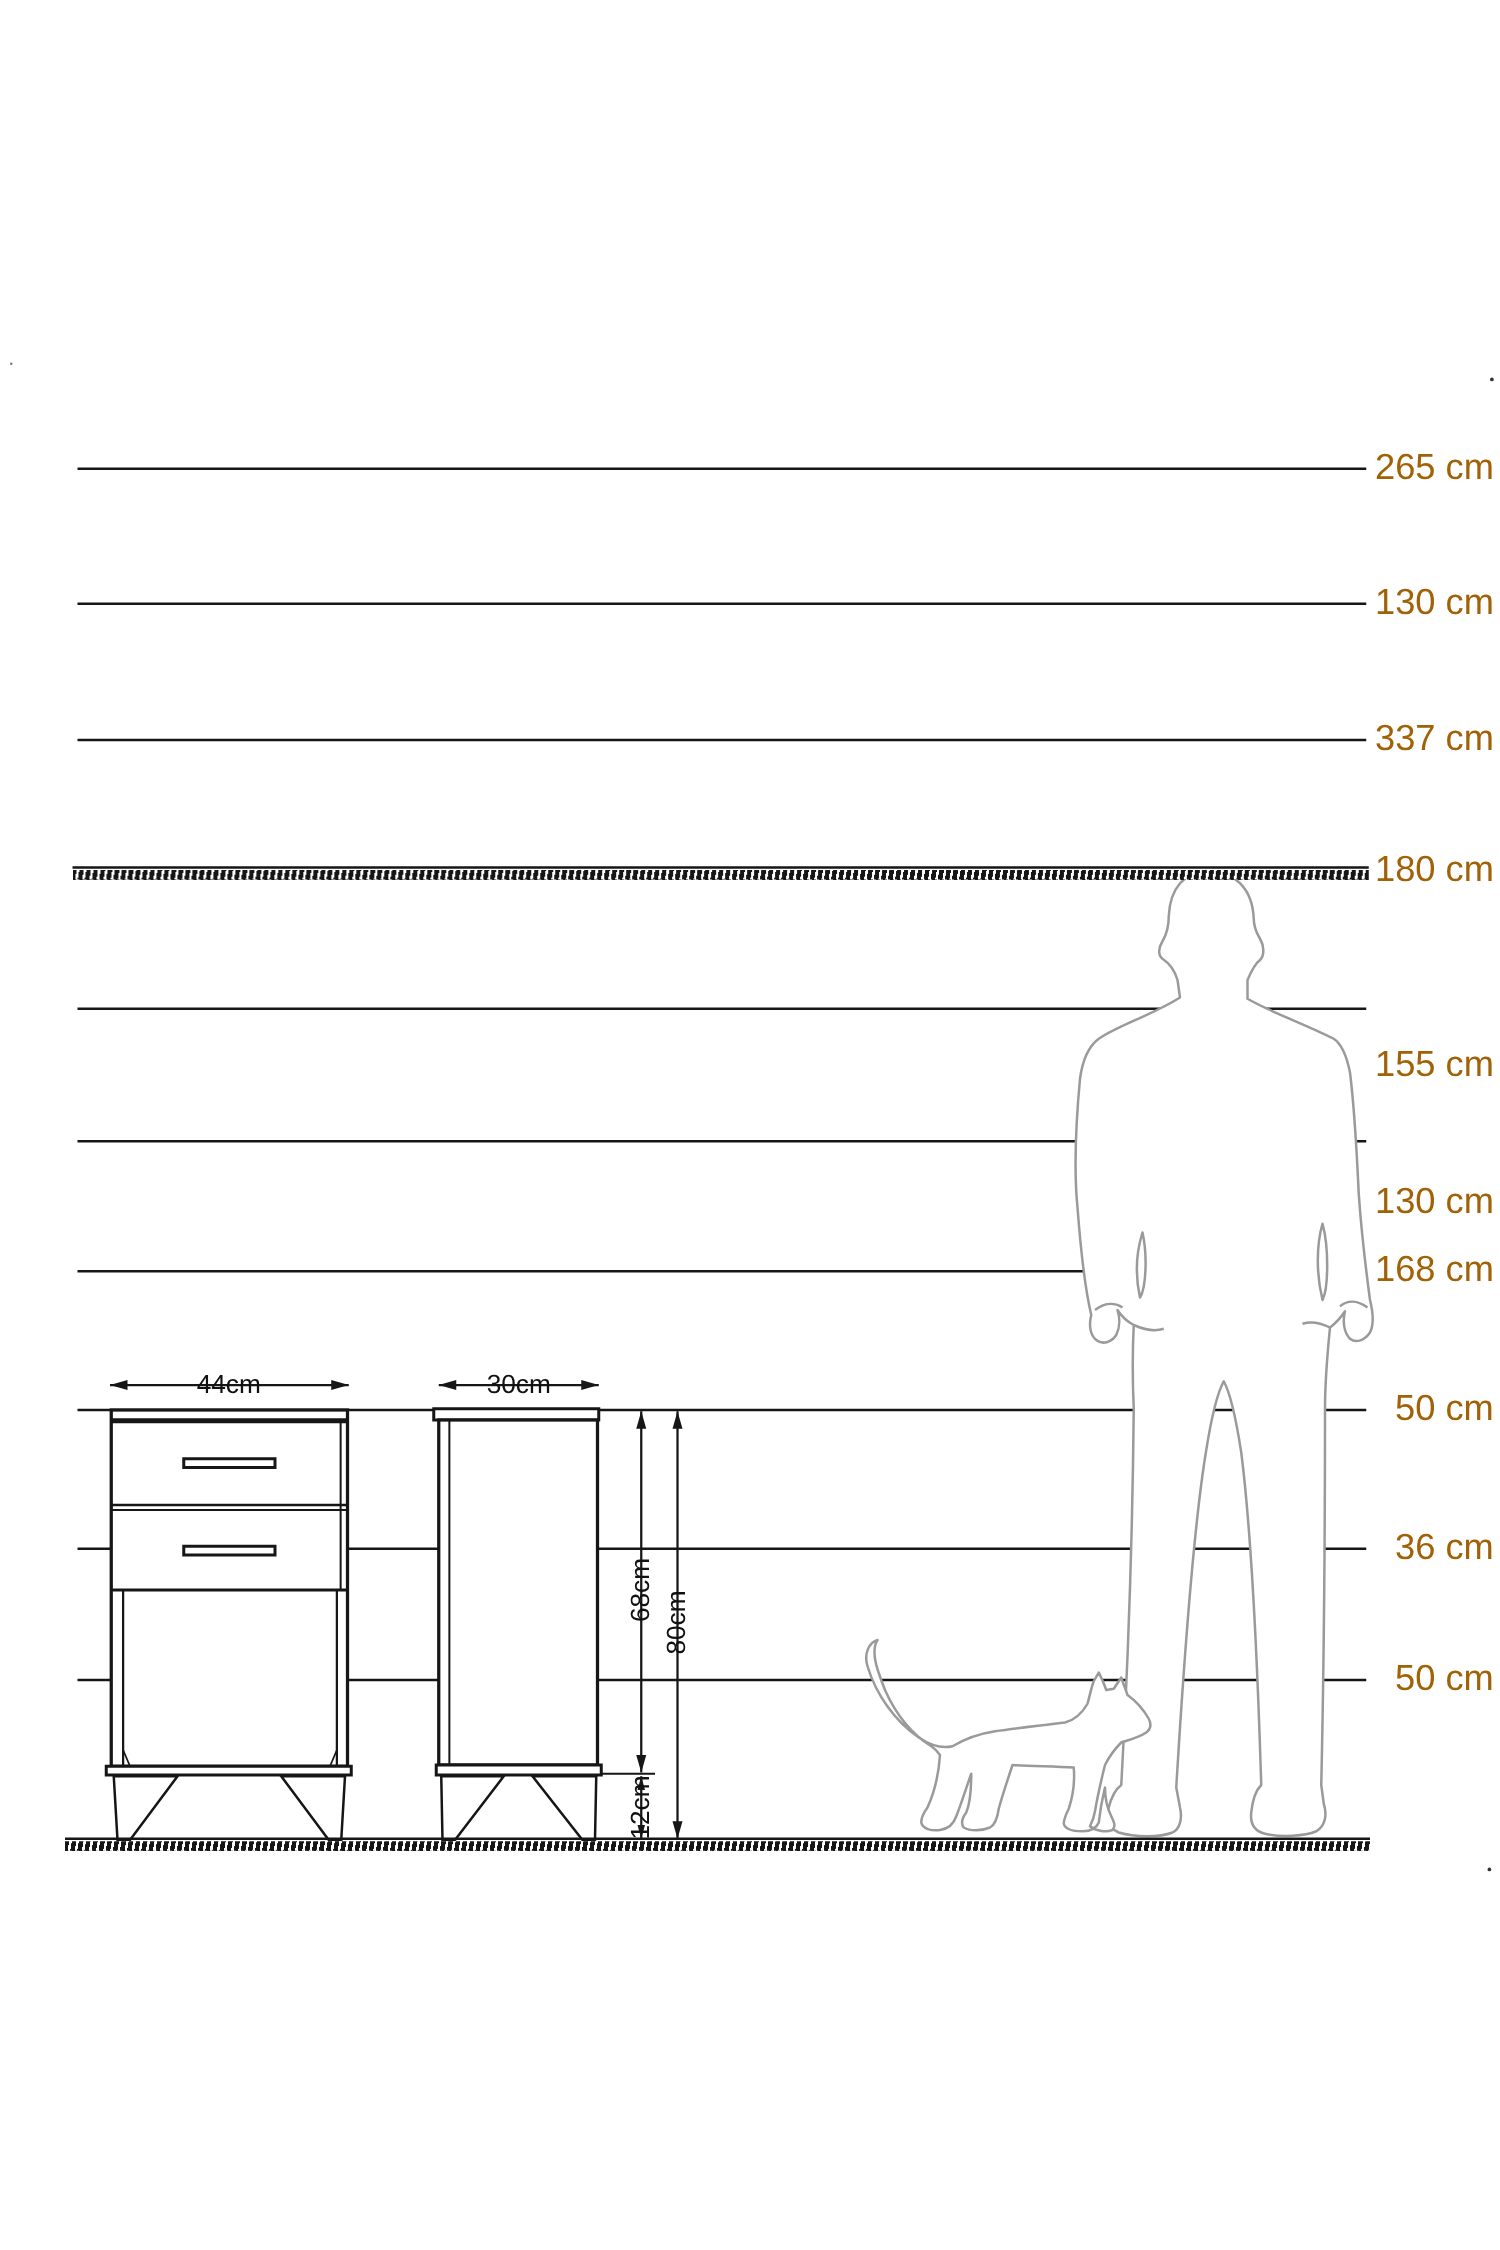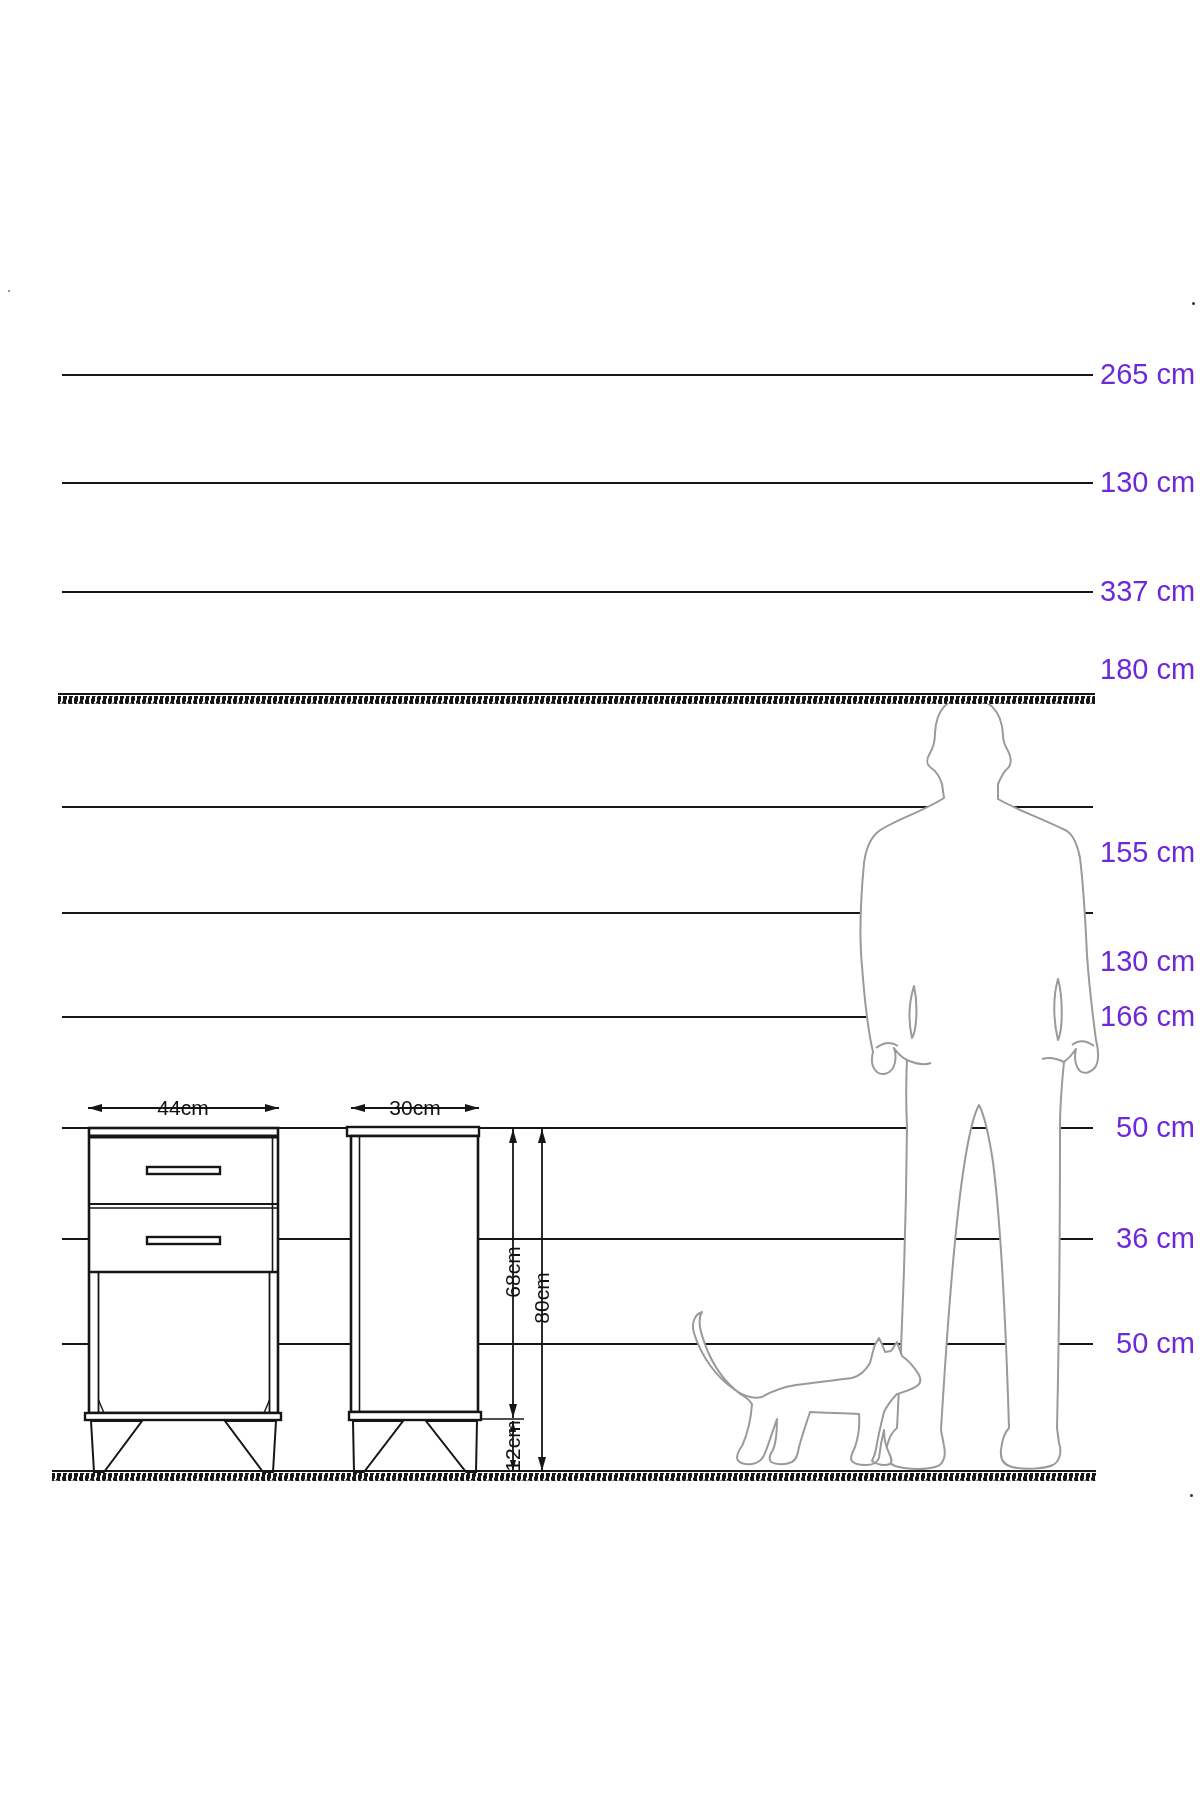--- a/index.html
+++ b/index.html
@@ -15,21 +15,21 @@
     position:absolute;left:58px;width:1037px;height:8px;z-index:3;
     border-top:2px solid #161616;
     background-image:repeating-linear-gradient(100deg,#161616 0 3.6px,#ffffff 3.6px 5.6px);
     background-clip:content-box;
     padding-top:1.4px;
     box-sizing:content-box;
   }
   .ground{left:52px;width:1044px;}
   .scale-label{
     position:absolute;left:1100px;width:95px;height:34px;line-height:34px;
-    text-align:right;font-size:29px;color:#6d28d9;z-index:4;white-space:nowrap;
+    text-align:right;font-size:29px;color:#a16207;z-index:4;white-space:nowrap;
   }
   
   .fig-svg{position:absolute;left:0;top:0;z-index:2;}
   
   .dim-label{
     position:absolute;width:120px;height:26px;line-height:26px;text-align:center;
     font-size:21px;color:#111;z-index:4;white-space:nowrap;
   }
   .dim-label.vert{transform:rotate(-90deg);transform-origin:center center;}
   .speck{position:absolute;width:3px;height:3px;background:#333;border-radius:50%;z-index:4;}
@@ -219,24 +219,24 @@
       <polygon points="542,1471 538,1457 546,1457" stroke="none"></polygon>
     </g>
   </svg>
 
   <div class="hatched" style="top:693px"></div>
   <div class="hatched ground" style="top:1470px"></div>
 
   <div class="scale-label" style="top:357px">265 cm</div>
   <div class="scale-label" style="top:465px">130 cm</div>
   <div class="scale-label" style="top:574px">337 cm</div>
-  <div class="scale-label" style="top:652px">180 cm</div>
+  <div class="scale-label" style="top:679px">180 cm</div>
   <div class="scale-label" style="top:835px">155 cm</div>
   <div class="scale-label" style="top:944px">130 cm</div>
-  <div class="scale-label" style="top:999px">166 cm</div>
+  <div class="scale-label" style="top:999px">168 cm</div>
   <div class="scale-label" style="top:1110px">50 cm</div>
   <div class="scale-label" style="top:1221px">36 cm</div>
   <div class="scale-label" style="top:1326px">50 cm</div>
 
   <div class="dim-label" style="left:123px;top:1095px">44cm</div>
   <div class="dim-label" style="left:355px;top:1095px">30cm</div>
   <div class="dim-label vert" style="left:453px;top:1259px">68cm</div>
   <div class="dim-label vert" style="left:482px;top:1285px">80cm</div>
   <div class="dim-label vert" style="left:453px;top:1433px">12cm</div>
 

